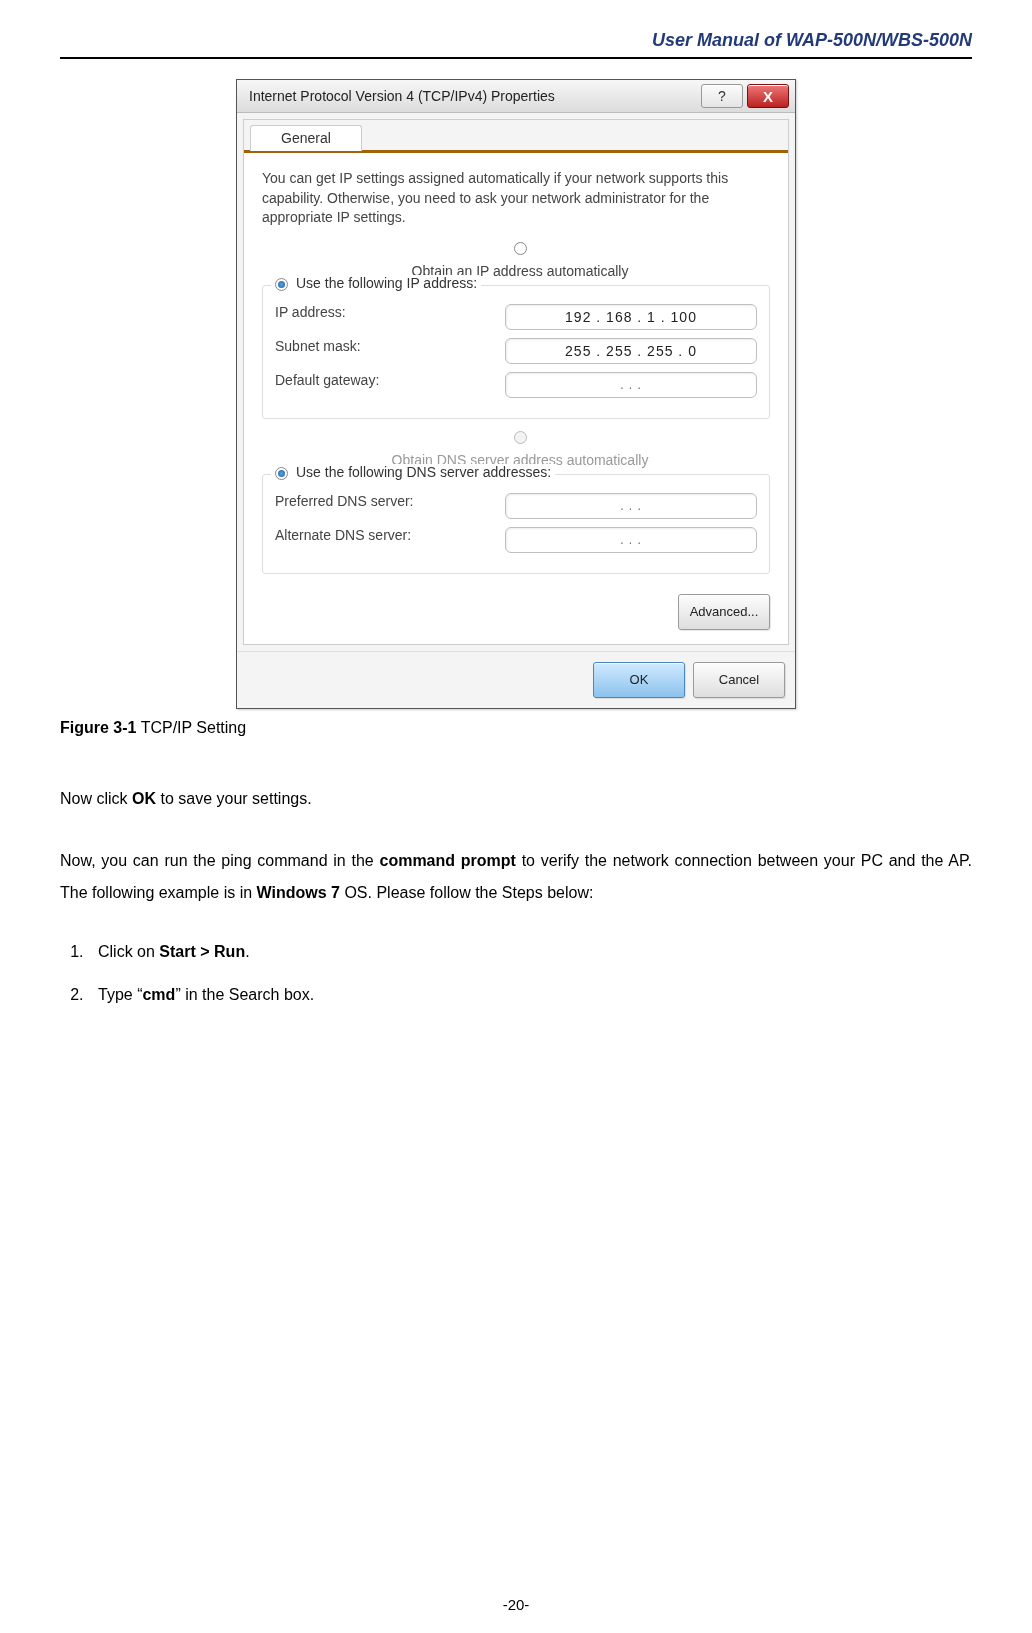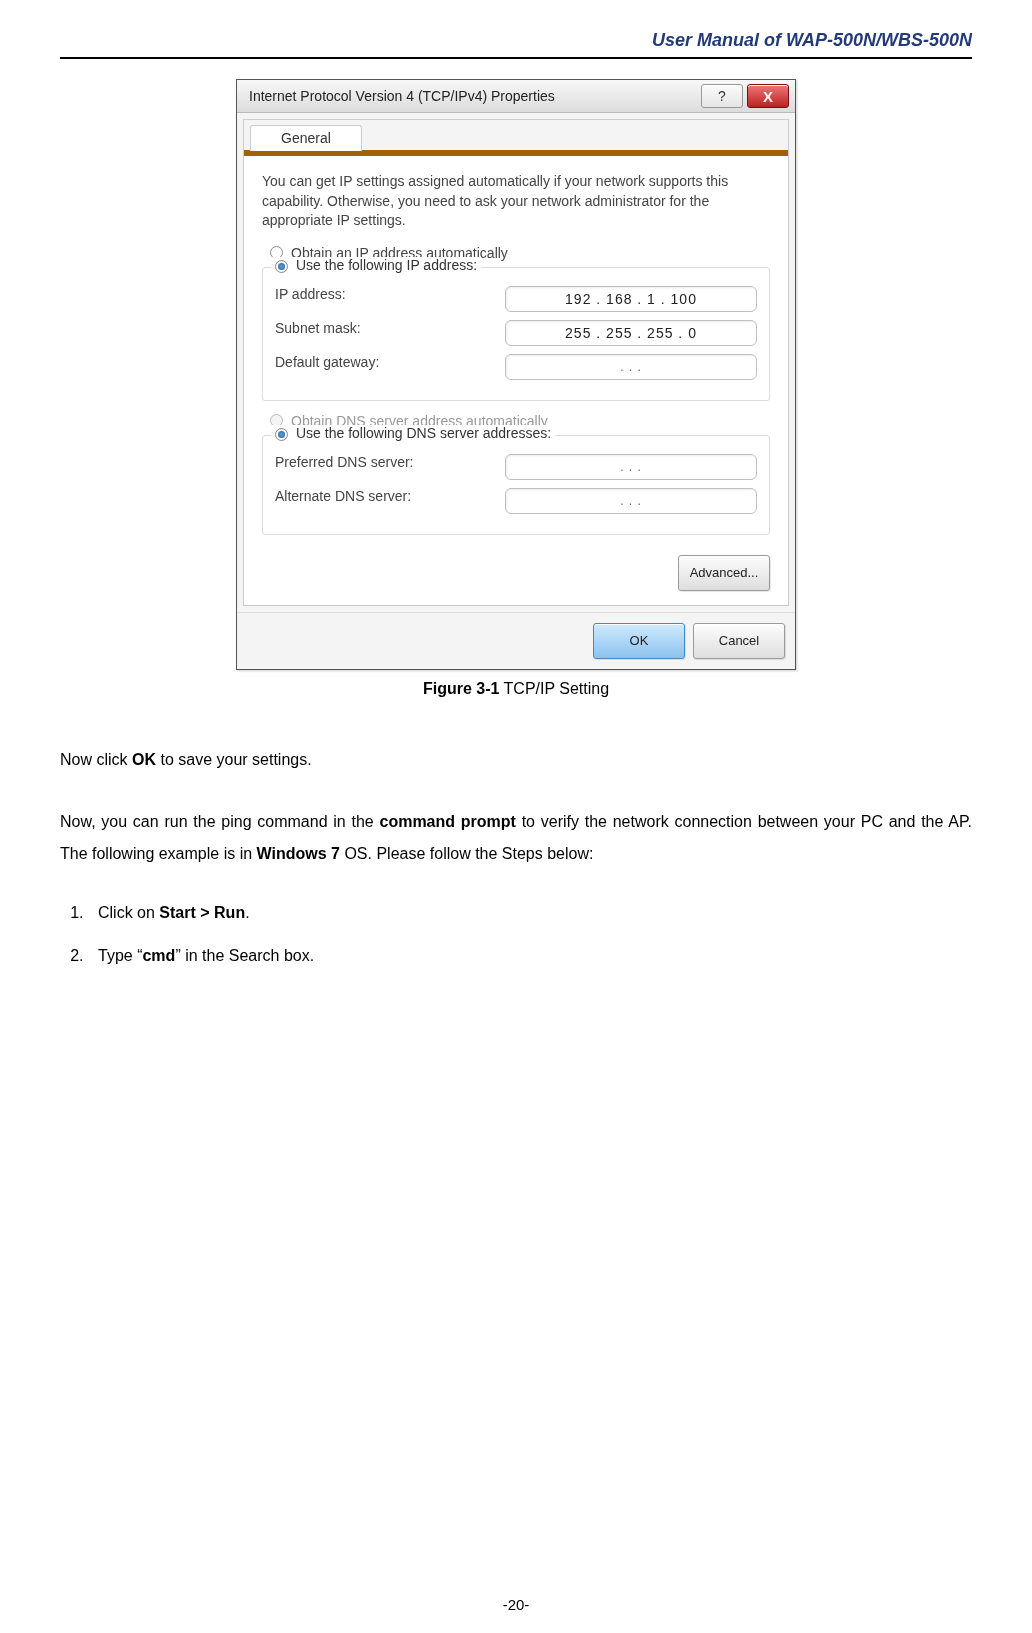--- a/index.html
+++ b/index.html
@@ -84,24 +84,24 @@
     border: 1px solid #ccc;
     border-bottom: 1px solid #fff;
     border-radius: 3px 3px 0 0;
     font-size: 14px;
     position: relative;
     top: 1px;
   }
   .tabbody {
     padding: 16px 18px 14px 18px;
     background: #fff;
-    border-top: 6px solid #a16207;
+    border-top: 3px solid #a16207;
   }
   .explain { color: #444; line-height: 1.4; margin-bottom: 14px; }
-  .radio-row { display: flex; align-items: center; gap: 8px; margin: 6px 0 6px 8px; color: #444; }
+  .radio-row { display: flex; align-items: center; gap: 8px; margin: 6px 0 6px 8px; color: #444; flex-direction: column; }
   .radio-row.disabled { color: #999; }
   .radio-dot {
     width: 13px; height: 13px; border-radius: 50%;
     border: 1px solid #888; background: #fff;
     display: inline-flex; align-items: center; justify-content: center;
   }
   .radio-row.disabled .radio-dot { border-color: #bbb; background: #f3f3f3; }
   .radio-dot.selected::after {
     content: ""; width: 7px; height: 7px; border-radius: 50%;
     background: radial-gradient(#5aa3e0, #1d5fa0);
@@ -140,21 +140,21 @@
     display: flex; justify-content: flex-end; gap: 8px;
     padding: 10px 10px 10px 10px;
     background: #f4f4f4;
     border-top: 1px solid #ddd;
   }
   .btn.ok {
     background: linear-gradient(#cfeaff, #8cc2ed);
     border-color: #4a87bd;
   }
   .caption {
-    text-align: center;
+    text-align: left;
     font-size: 16px;
     margin: 10px 0 46px 0;
   }
   .caption .figlbl { font-weight: bold; }
   .bodytext {
     font-size: 16px;
     line-height: 2.0;
     margin-bottom: 30px;
     text-align: justify;
   }

